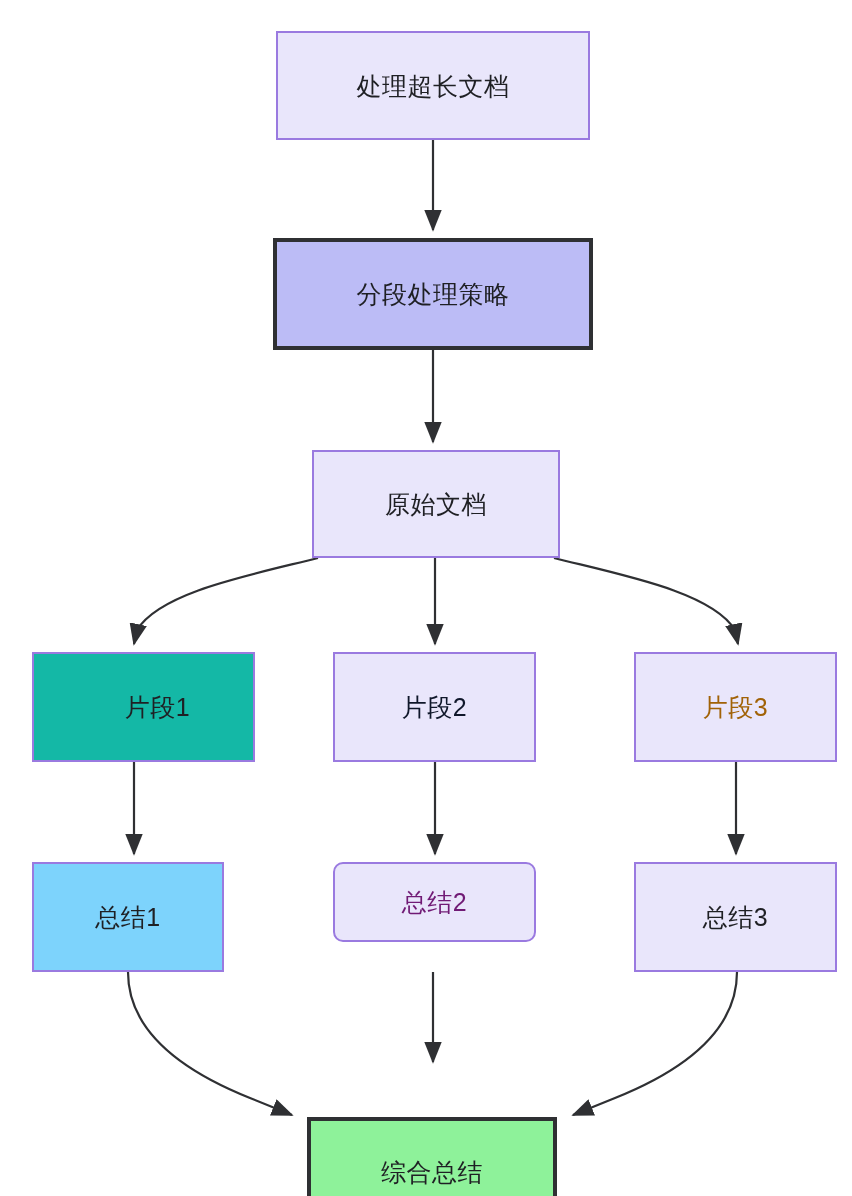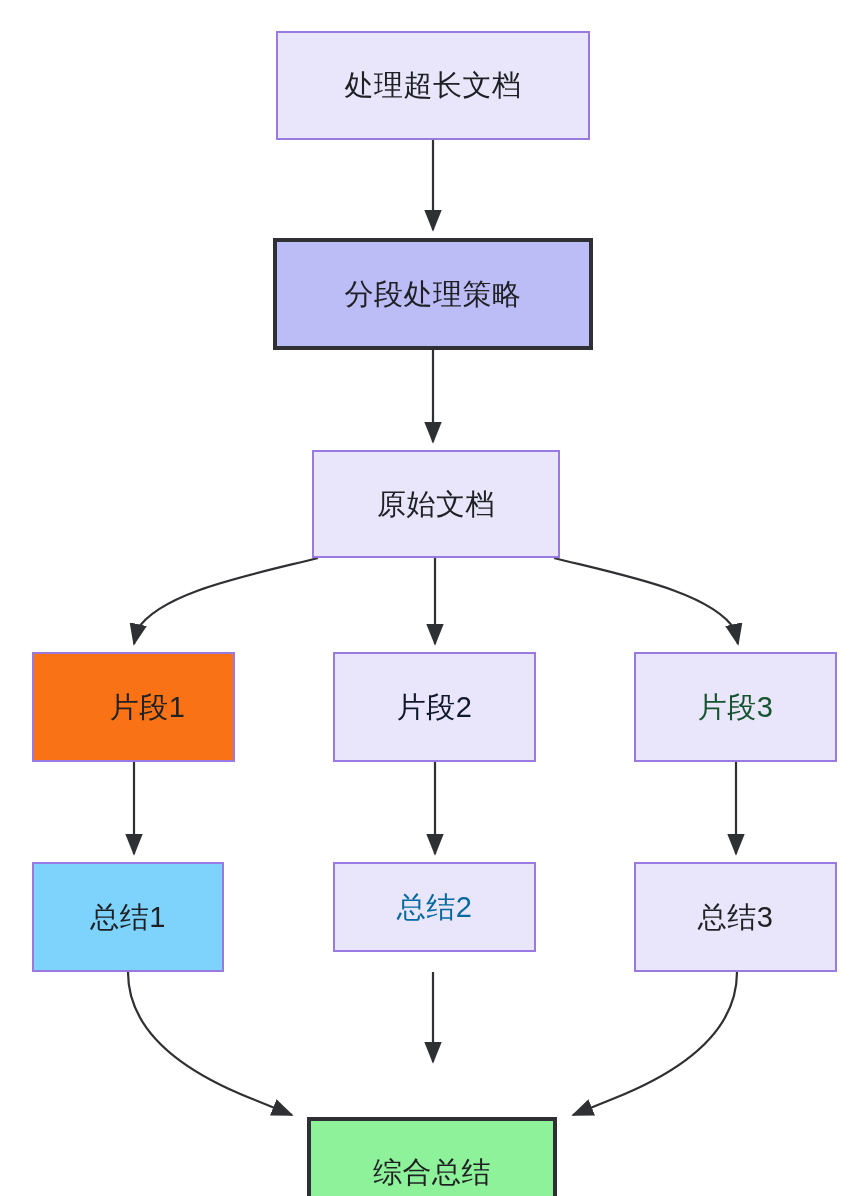--- a/index.html
+++ b/index.html
@@ -31,21 +31,21 @@
   .node {
     position: absolute;
     box-sizing: border-box;
     display: flex;
     align-items: center;
     justify-content: center;
     text-align: center;
     background: #e9e6fb;
     border: 2px solid #9a7ae0;
     color: #1f2024;
-    font-size: 29px;
+    font-size: 25px;
     line-height: 1.2;
     letter-spacing: 0.5px;
     white-space: nowrap;
   }
   .node.highlight-purple {
     background: #bcbcf6;
     border: 4px solid #2f3033;
   }
   .node.highlight-green {
     background: #8ef29a;
@@ -96,37 +96,37 @@
   </div>
 
   <div class="node" style="left: 312px; top: 450px; width: 248px; height: 108px; background: rgb(233, 230, 251); border-color: rgb(154, 122, 224); color: rgb(31, 32, 36);">
     <span class="node-label">原始文档</span>
   </div>
 
   <div class="node highlight-purple" style="left: 273px; top: 238px; width: 320px; height: 112px; background: rgb(188, 188, 246); border-color: rgb(47, 48, 51); color: rgb(31, 32, 36);">
     <span class="node-label">分段处理策略</span>
   </div>
 
-  <div class="node" style="left: 32px; top: 652px; width: 203px; height: 110px; background: #f97316; border-color: rgb(154, 122, 224); color: rgb(31, 32, 36); padding-left: 28px;">
+  <div class="node" style="left: 32px; top: 652px; width: 223px; height: 110px; background: #14b8a6; border-color: rgb(154, 122, 224); color: rgb(31, 32, 36); padding-left: 28px;">
     <span class="node-label">片段1</span>
   </div>
 
   <div class="node" style="left: 333px; top: 652px; width: 203px; height: 110px; background: rgb(233, 230, 251); border-color: rgb(154, 122, 224); color: #0f172a;">
     <span class="node-label">片段2</span>
   </div>
 
-  <div class="node" style="left: 634px; top: 652px; width: 203px; height: 110px; background: rgb(233, 230, 251); border-color: rgb(154, 122, 224); color: #14532d;">
+  <div class="node" style="left: 634px; top: 652px; width: 203px; height: 110px; background: rgb(233, 230, 251); border-color: rgb(154, 122, 224); color: #a16207;">
     <span class="node-label">片段3</span>
   </div>
 
   <div class="node" style="left: 32px; top: 862px; width: 192px; height: 110px; background: #7dd3fc; border-color: rgb(154, 122, 224); color: rgb(31, 32, 36);">
     <span class="node-label">总结1</span>
   </div>
 
-  <div class="node" style="left: 333px; top: 862px; width: 203px; height: 90px; background: rgb(233, 230, 251); border-color: rgb(154, 122, 224); color: #0369a1;">
+  <div class="node" style="left: 333px; top: 862px; width: 203px; height: 80px; background: rgb(233, 230, 251); border-color: rgb(154, 122, 224); color: #701a75; border-radius: 10px;">
     <span class="node-label">总结2</span>
   </div>
 
   <div class="node" style="left: 634px; top: 862px; width: 203px; height: 110px; background: rgb(233, 230, 251); border-color: rgb(154, 122, 224); color: rgb(31, 32, 36);">
     <span class="node-label">总结3</span>
   </div>
 
   <div class="node highlight-green" style="left: 307px; top: 1070px; width: 250px; height: 110px; background: rgb(142, 242, 154); border-color: rgb(47, 48, 51); color: rgb(31, 32, 36);">
     <span class="node-label">综合总结</span>
   </div>

